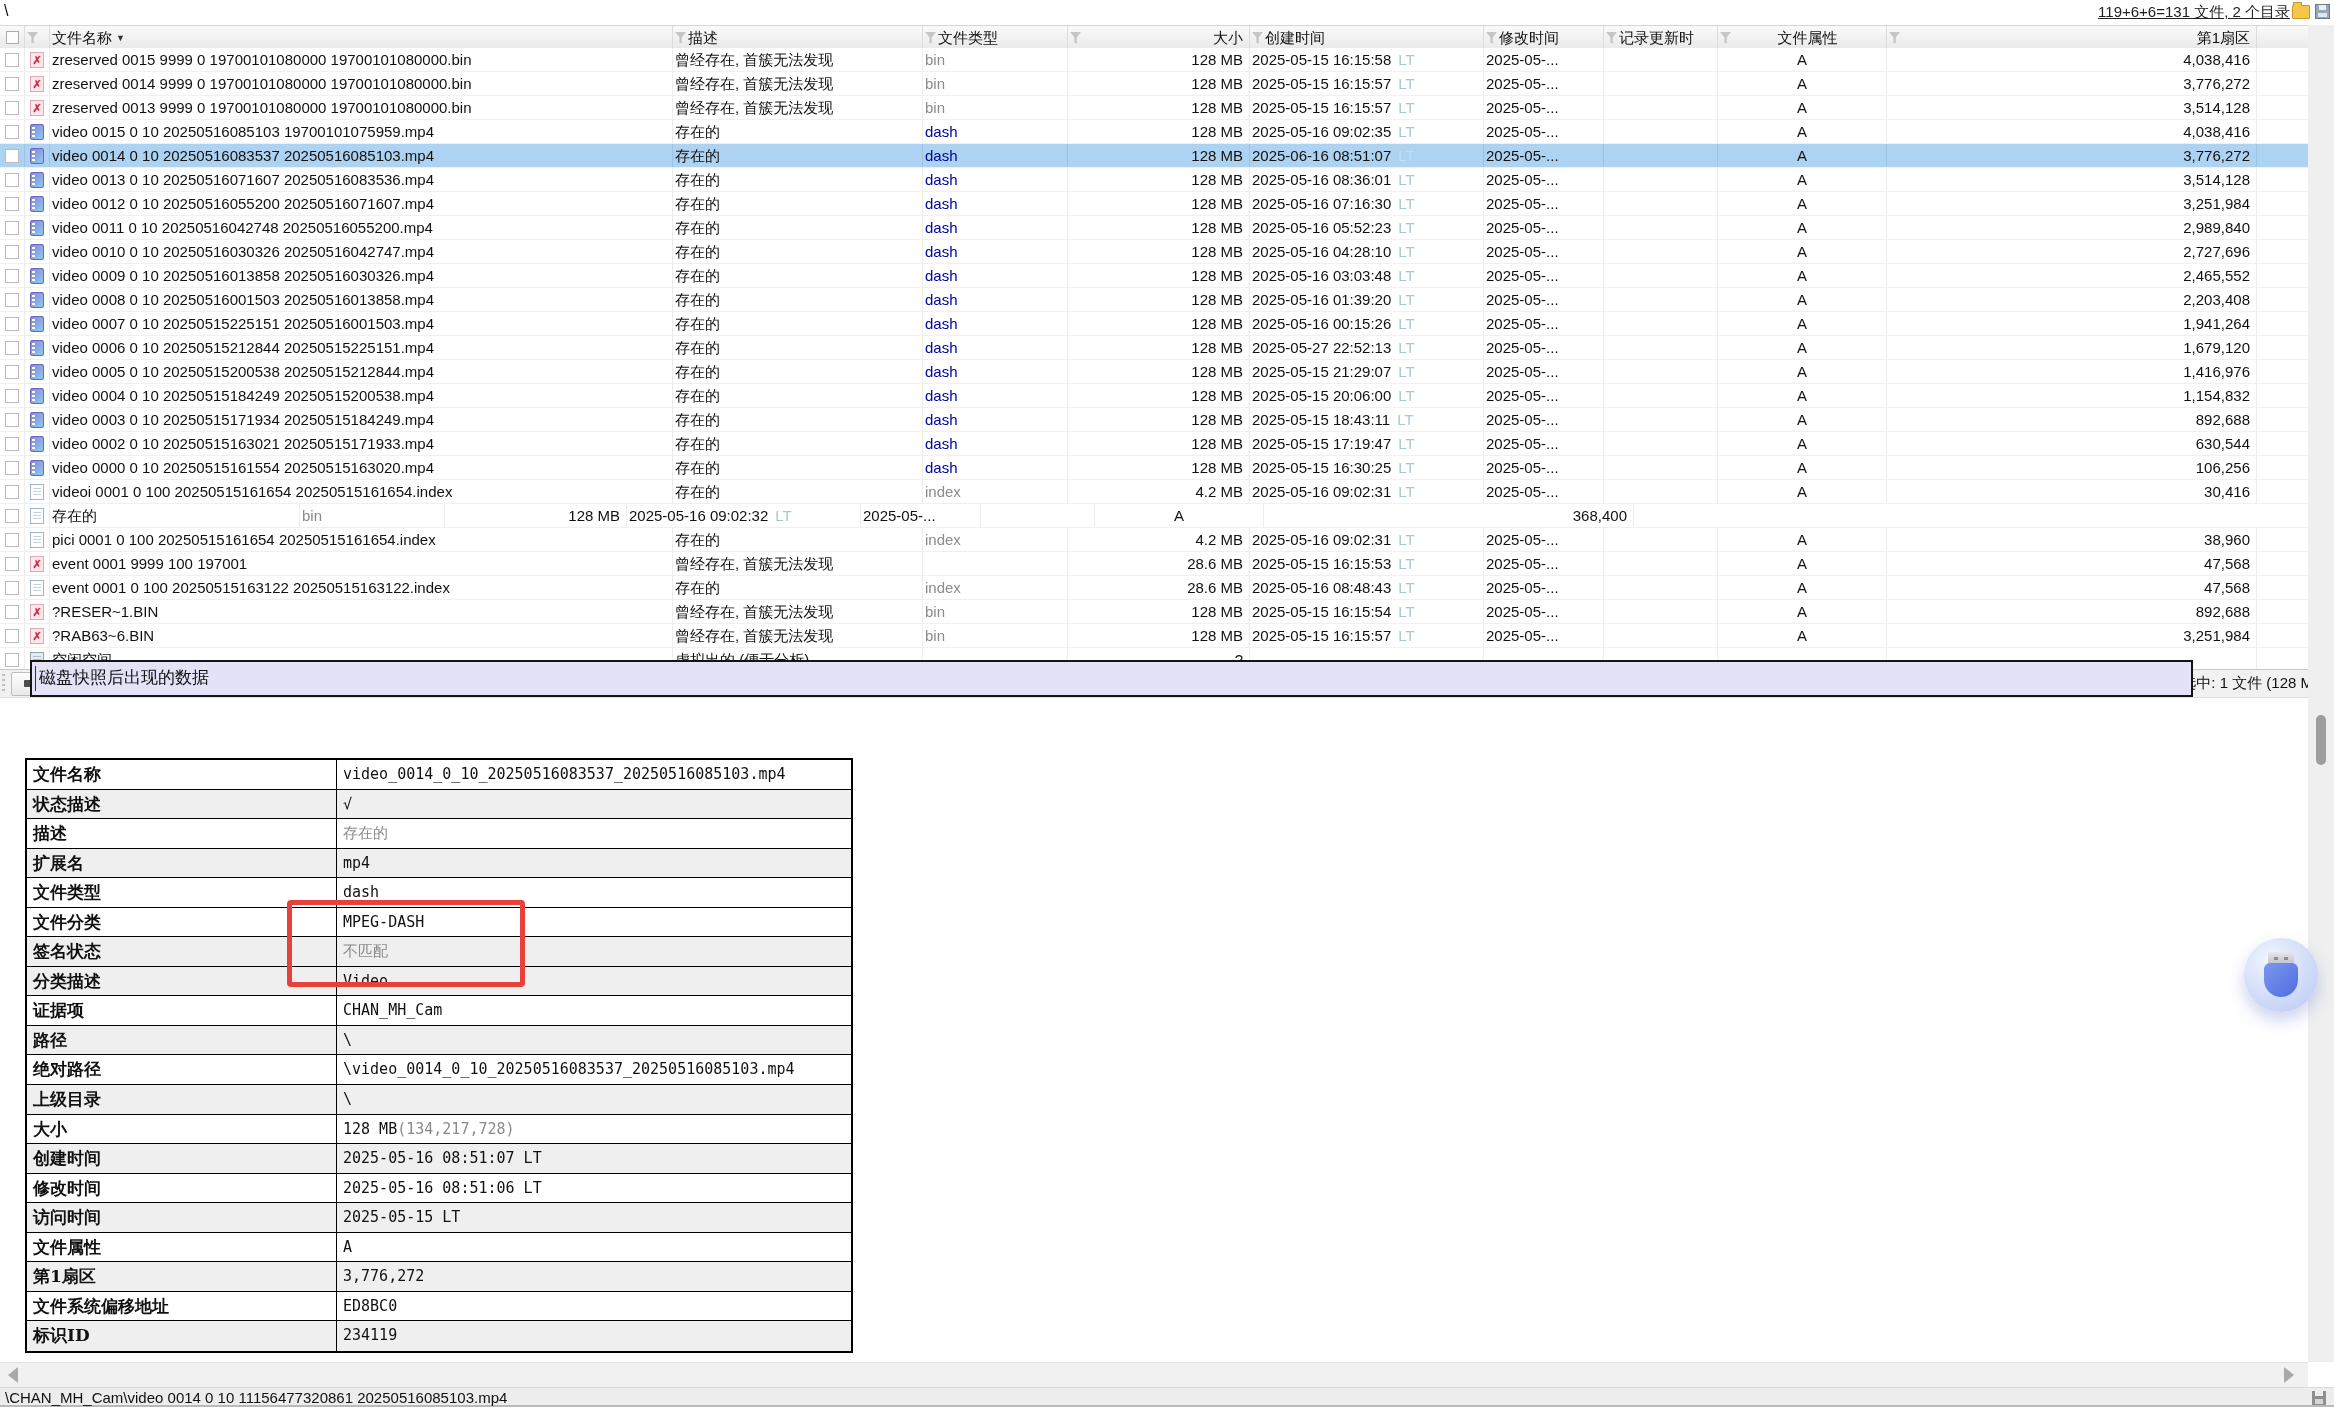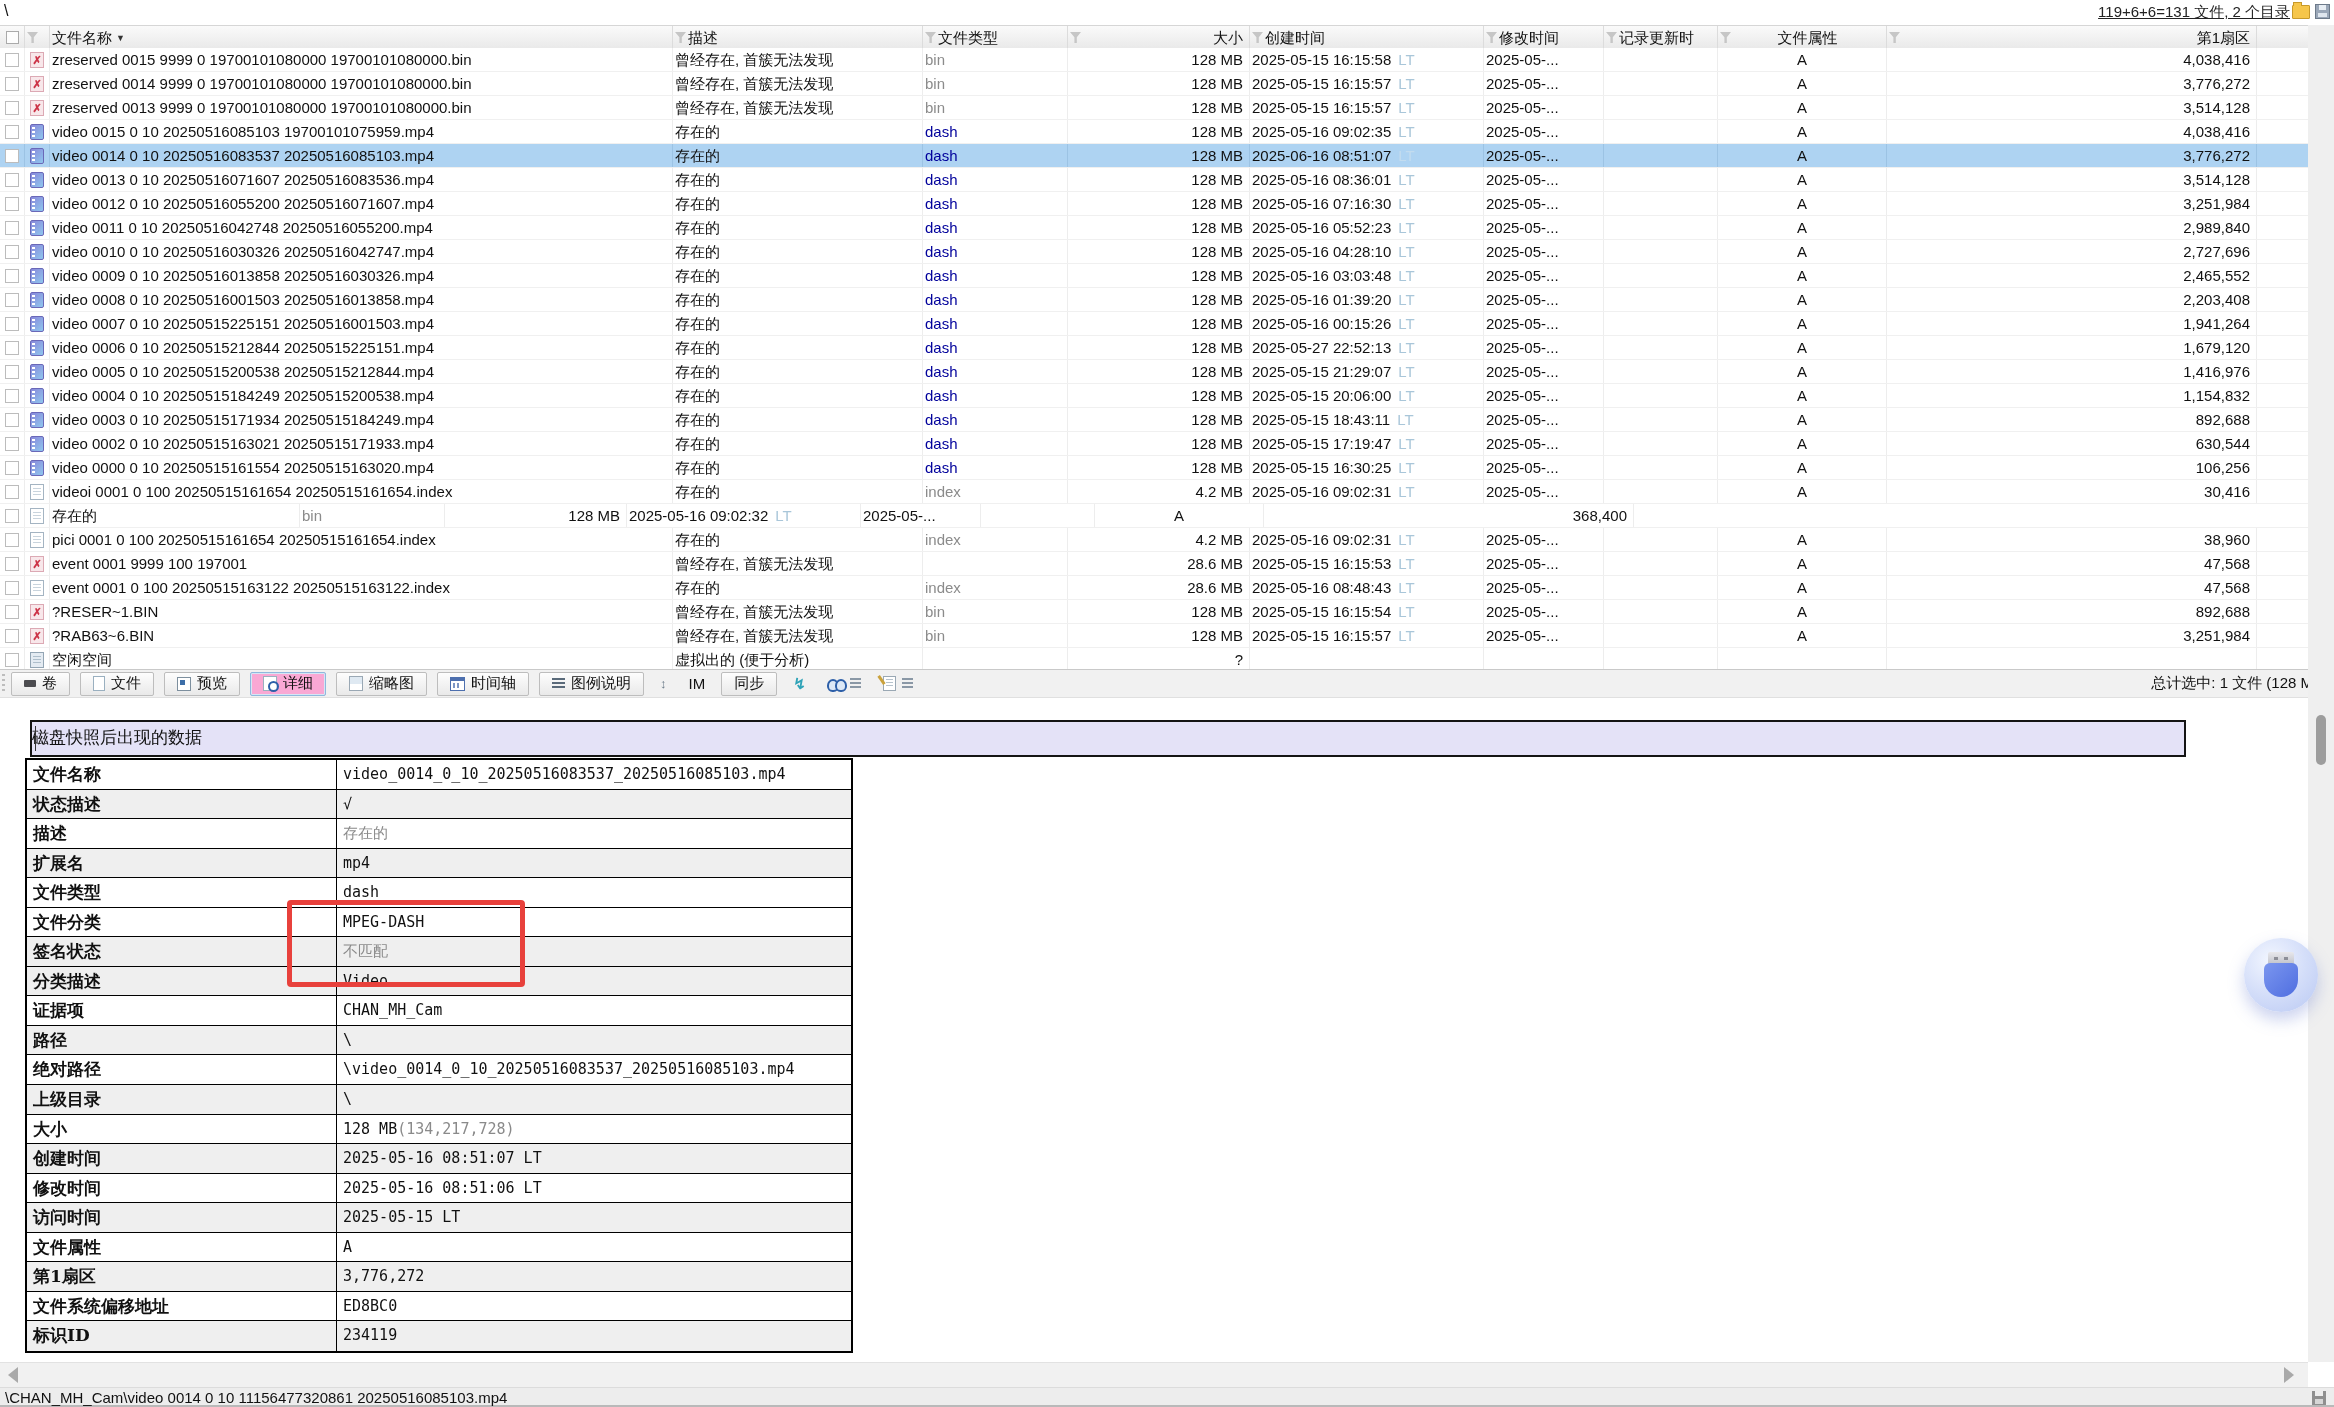--- a/index.html
+++ b/index.html
@@ -95,22 +95,22 @@
   .ti-binoc:before,.ti-binoc:after{content:"";position:absolute;top:1px;width:8px;height:9px;border:2px solid #2d5fa8;border-radius:50% 50% 45% 45%;background:#dce8f6;}
   .ti-binoc:before{left:-1px;} .ti-binoc:after{left:7px;}
   .ti-lines{width:11px;height:11px;background:repeating-linear-gradient(#8a98a6 0 2px,transparent 2px 4px);}
   .ti-clip{width:11px;height:13px;border:1px solid #9aa8b4;background:#fff;}
   .ti-clip:before{content:"";position:absolute;left:2px;top:2px;right:2px;height:8px;
       background:repeating-linear-gradient(#b6c2cc 0 1px,transparent 1px 3px);}
   .ti-clip:after{content:"";position:absolute;left:-4px;top:-2px;width:3px;height:10px;background:#caa23c;transform:rotate(-35deg);}
   .tool-summary{position:absolute;right:6px;top:4px;font-size:15px;color:#111;}
 
   
-  .banner{position:absolute;top:720px;left:30px;width:2152px;height:33px;background:#e4e2f7;
-          border:2px solid #141414;font-size:17px;line-height:31px;
+  .banner{position:absolute;top:660px;left:30px;width:2152px;height:33px;background:#e4e2f7;
+          border:2px solid #141414;font-size:17px;line-height:31px;padding-left:7px;
           font-family:"DejaVu Serif","Liberation Serif",serif;}
   .banner:before{content:"";position:absolute;left:3px;top:4px;bottom:4px;width:1px;background:#333;}
 
   
   .details{position:absolute;top:758px;left:25px;width:824px;border:2px solid #000;background:#fff;}
   .drow{display:flex;height:29.55px;border-bottom:1px solid #000;box-sizing:border-box;}
   .drow:last-child{border-bottom:none;}
   .drow.alt{background:#efefef;}
   .dlabel{width:310px;flex:0 0 310px;border-right:1px solid #000;padding-left:6px;box-sizing:border-box;
           font-family:"DejaVu Serif","Liberation Serif",serif;font-weight:bold;font-size:17px;line-height:29px;

